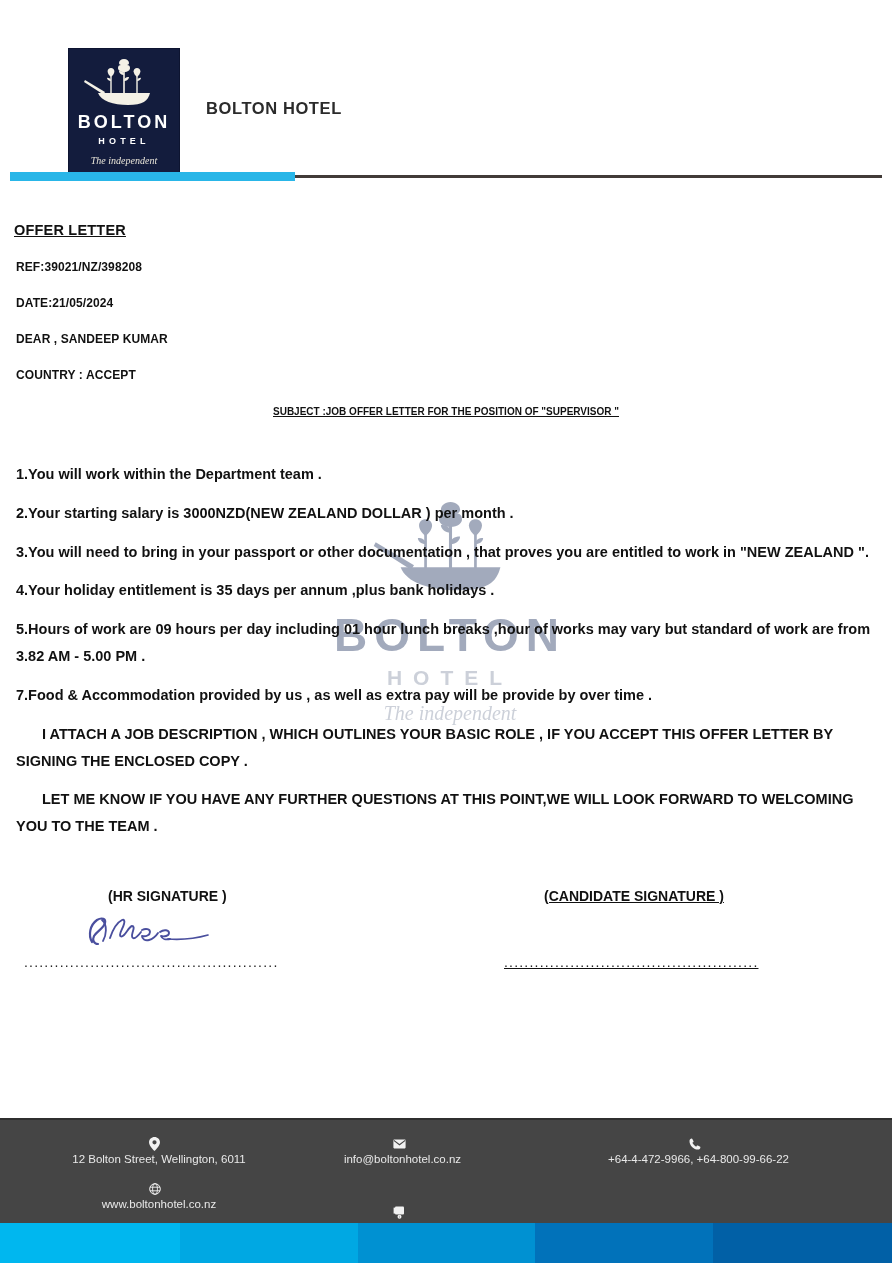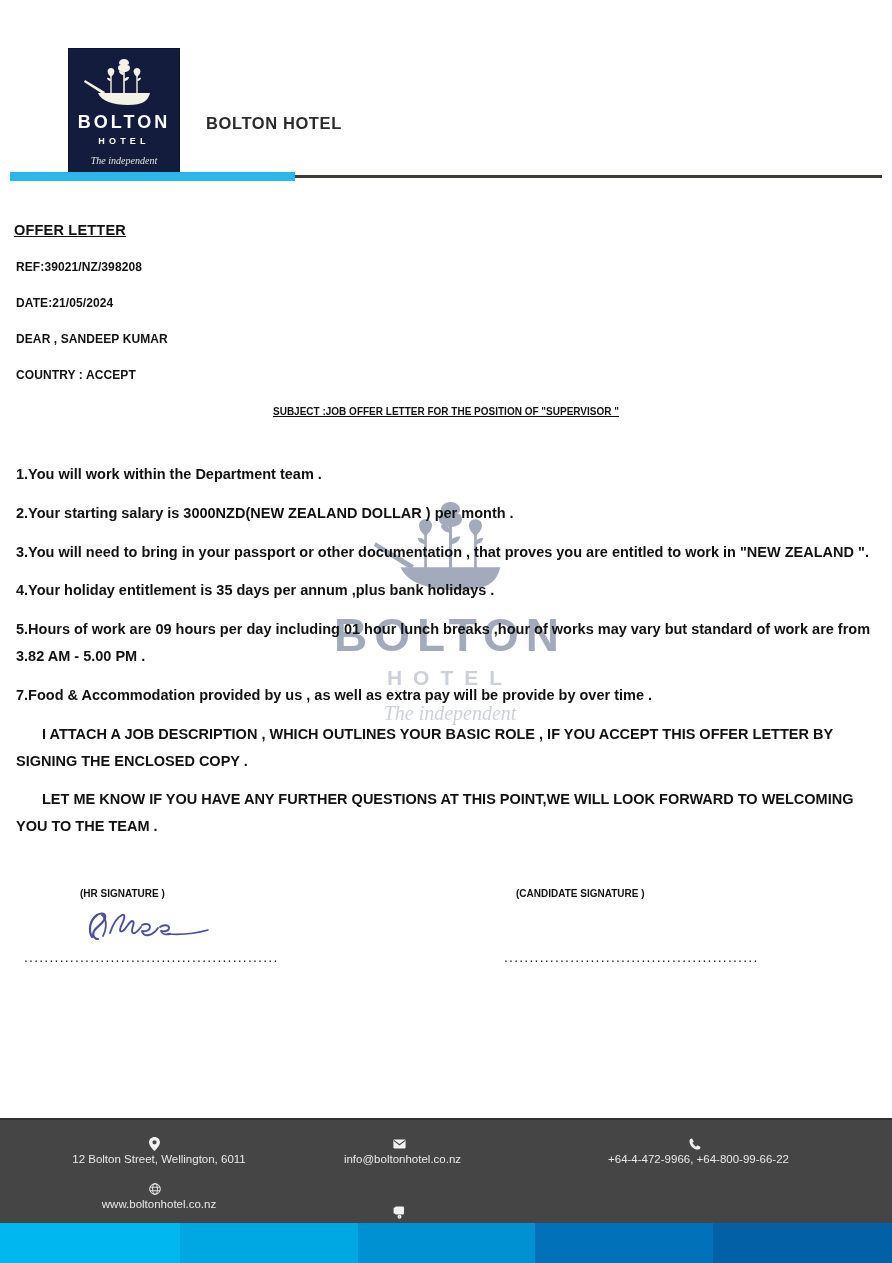--- a/index.html
+++ b/index.html
@@ -54,21 +54,21 @@
   .logo-tag {
     color: #e8e4d8;
     font-size: 10px;
     font-style: italic;
     font-family: "Liberation Serif", serif;
     margin-top: 9px;
   }
   .brand-title {
     position: absolute;
     left: 206px;
-    top: 114px;
+    top: 99px;
     font-size: 16.5px;
     font-weight: 700;
     letter-spacing: 0.6px;
     color: #2b2b2b;
   }
 
   
   .divider { position: relative; height: 12px; }
   .divider .thick {
     position: absolute; left: 10px; top: 0;
@@ -147,24 +147,25 @@
 
   
   .sign-row {
     display: flex;
     margin-top: 48px;
     position: relative;
     z-index: 2;
   }
   .sign-col { width: 50%; position: relative; }
   .sign-col.left { padding-left: 66px; }
-  .sign-col.right { padding-left: 70px; }
+  .sign-col.right { padding-left: 70px; text-decoration: underline; }
   .sign-label {
-    font-size: 10px;
-    font-weight: 700;
+    font-size: 14px;
+    font-weight: 700;
+    margin-left: 28px;
   }
   .sig-graphic { height: 44px; margin-top: 4px; }
   .dots {
     font-size: 14px;
     letter-spacing: 1.2px;
     color: #222;
     margin-top: 2px;
     white-space: nowrap;
     overflow: hidden;
   }

